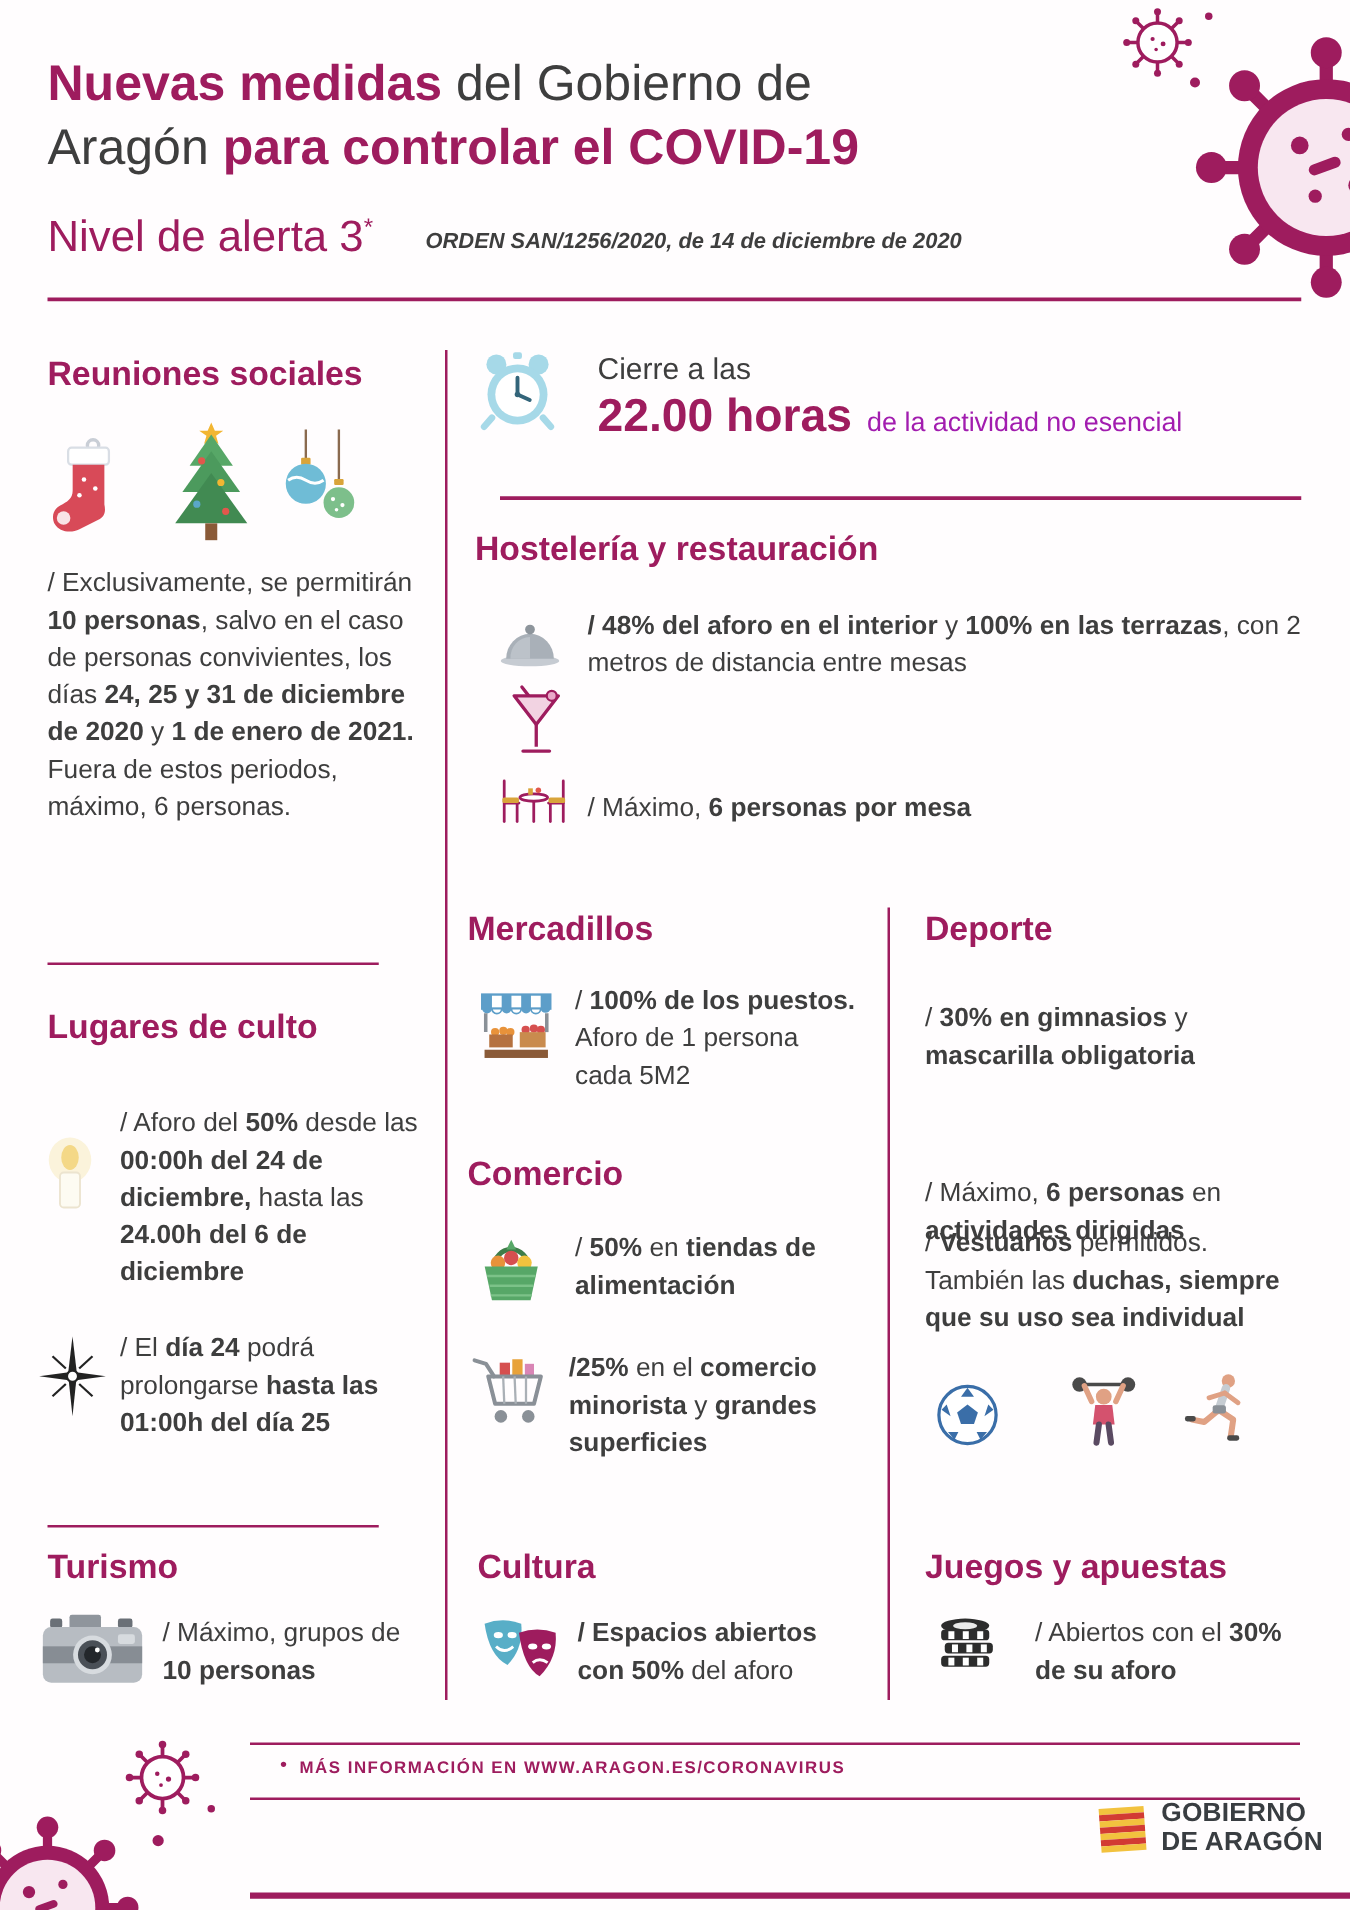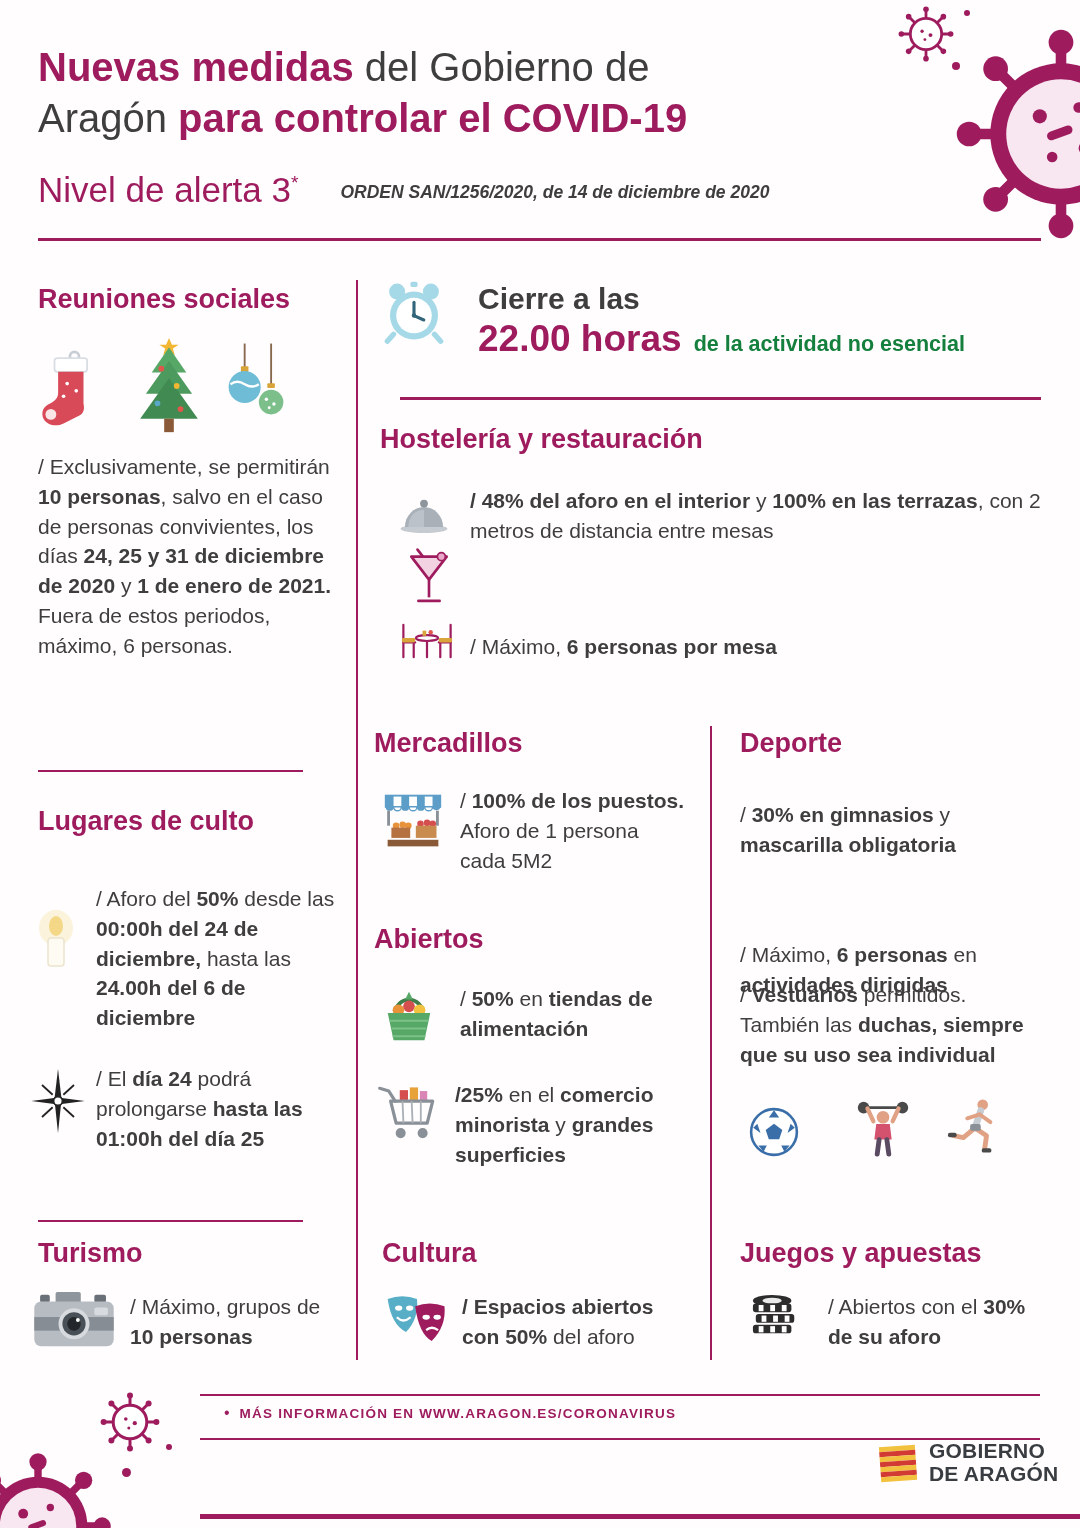--- a/index.html
+++ b/index.html
@@ -12,24 +12,24 @@
   .title{font-size:40px;line-height:1.27;font-weight:400;color:#3e3e3e}
   .title .tline{display:block}
   .b{font-weight:700}
   .mb{font-weight:700;color:var(--maroon)}
   .sup{vertical-align:super;font-size:55%}
   .alert-row{display:flex;align-items:flex-end;gap:42px}
   .alert-level{font-size:35px;color:var(--maroon);font-weight:400}
   .orden{font-style:italic;font-size:17.5px;font-weight:700;color:#3e3e3e;padding-bottom:7px}
   .sec{font-size:27px;font-weight:700;color:var(--maroon)}
   .body{font-size:21px;line-height:1.42;color:#3e3e3e}
-  .c1{font-size:30px;font-weight:700;color:#3e3e3e}
+  .c1{font-size:24px;font-weight:400;color:#3e3e3e}
   .c2{display:flex;align-items:baseline;gap:12px;margin-top:2px}
   .time{font-size:37px;font-weight:800;color:var(--maroon)}
-  .c2rest{font-size:21.5px;font-weight:700;color:#15803d}
+  .c2rest{font-size:21.5px;font-weight:400;color:#a21caf}
   .ic-maroon{color:var(--maroon)}
   .dot{position:absolute;border-radius:50%;background:var(--maroon)}
   .info{display:flex;align-items:center;gap:10px;color:var(--maroon)}
   .bullet{font-size:16px}
   .info-text{font-size:13.5px;letter-spacing:1.2px;font-weight:600}
   .info-text .b{font-weight:800}
   .logo{display:flex;align-items:center;gap:9px}
   .logo-text{font-size:21px;font-weight:800;color:#393d41;line-height:1.08;letter-spacing:.2px}
 </style>
 </head>
@@ -273,21 +273,21 @@
       <circle cx="28" cy="38" r="3.5" fill="#e8923a"></circle>
     <rect x="10" y="40" width="20" height="11" fill="#b5713f"></rect>
     <circle cx="41" cy="36" r="3.5" fill="#d64f4f"></circle>
       <circle cx="48" cy="35" r="3.5" fill="#d64f4f"></circle>
       <circle cx="54" cy="36" r="3.5" fill="#d64f4f"></circle>
     <rect x="36" y="38" width="22" height="13" fill="#c98b4e"></rect>
     <rect x="6" y="53" width="54" height="7" fill="#8a5a38"></rect>
   </svg>
   <div class="abs body" style="left:460px;top:786px;width:228px"><span>/ </span><span class="b">100% de los puestos.</span><span> Aforo de 1 persona cada 5M2</span></div>
 
-  <div class="abs sec" style="left:374px;top:924px">Abiertos</div>
+  <div class="abs sec" style="left:374px;top:924px">Comercio</div>
   <svg class="abs" style="left:380px;top:988px;width:58px;height:56px" viewBox="0 0 60 58">
     <path d="M16 26 A14 14 0 0 1 44 26" fill="none" stroke="#3f7d49" stroke-width="4"></path>
     <circle cx="19" cy="23" r="6" fill="#e8923a"></circle>
     <circle cx="30" cy="19" r="6" fill="#d64f4f"></circle>
     <circle cx="41" cy="23" r="6" fill="#f2c23e"></circle>
     <polygon points="26,12 30,4 34,12" fill="#57a767"></polygon>
     <path d="M8 26 H52 L46 54 H14 Z" fill="#57a767"></path>
     <line x1="10" y1="34" x2="50" y2="34" stroke="#7cc288" stroke-width="2"></line>
     <line x1="12" y1="42" x2="48" y2="42" stroke="#7cc288" stroke-width="2"></line>
     <line x1="13" y1="50" x2="47" y2="50" stroke="#7cc288" stroke-width="2"></line>

